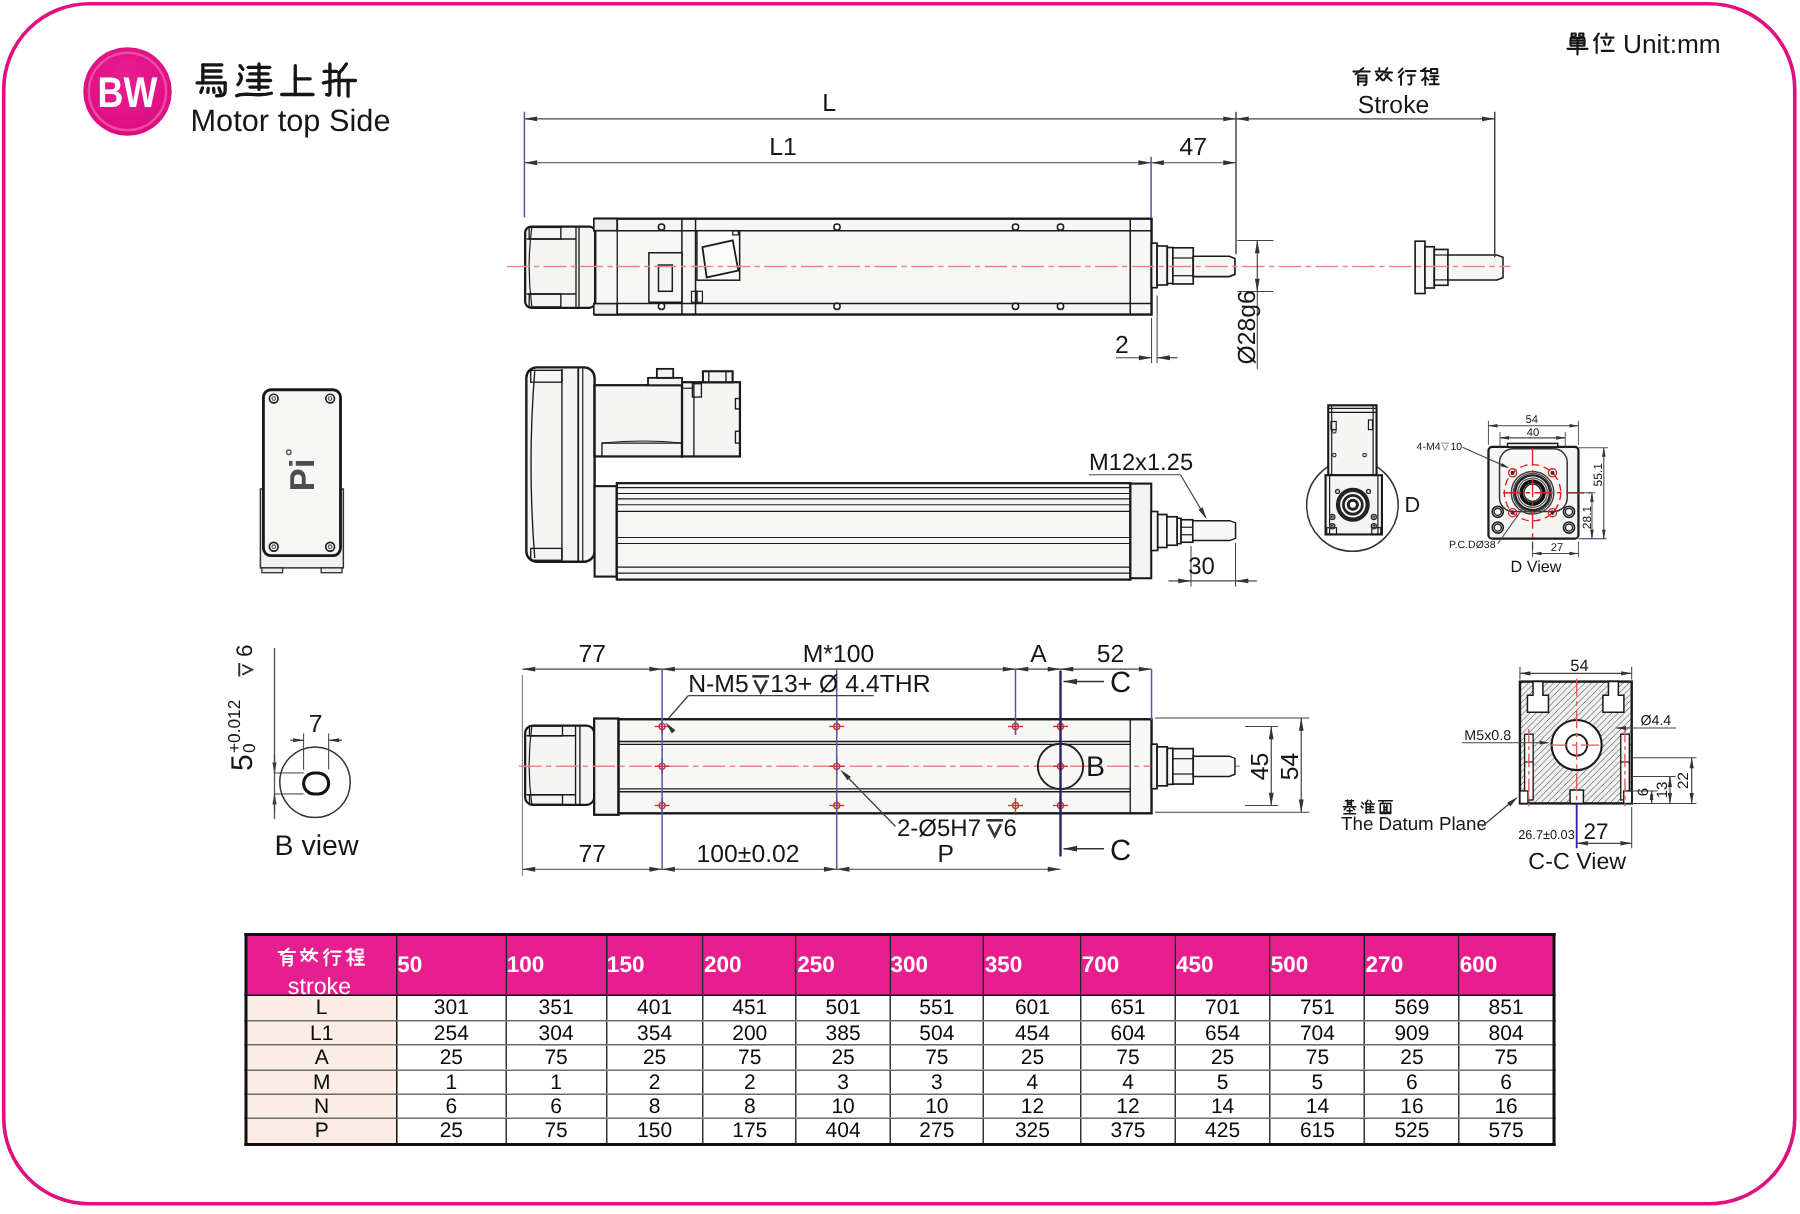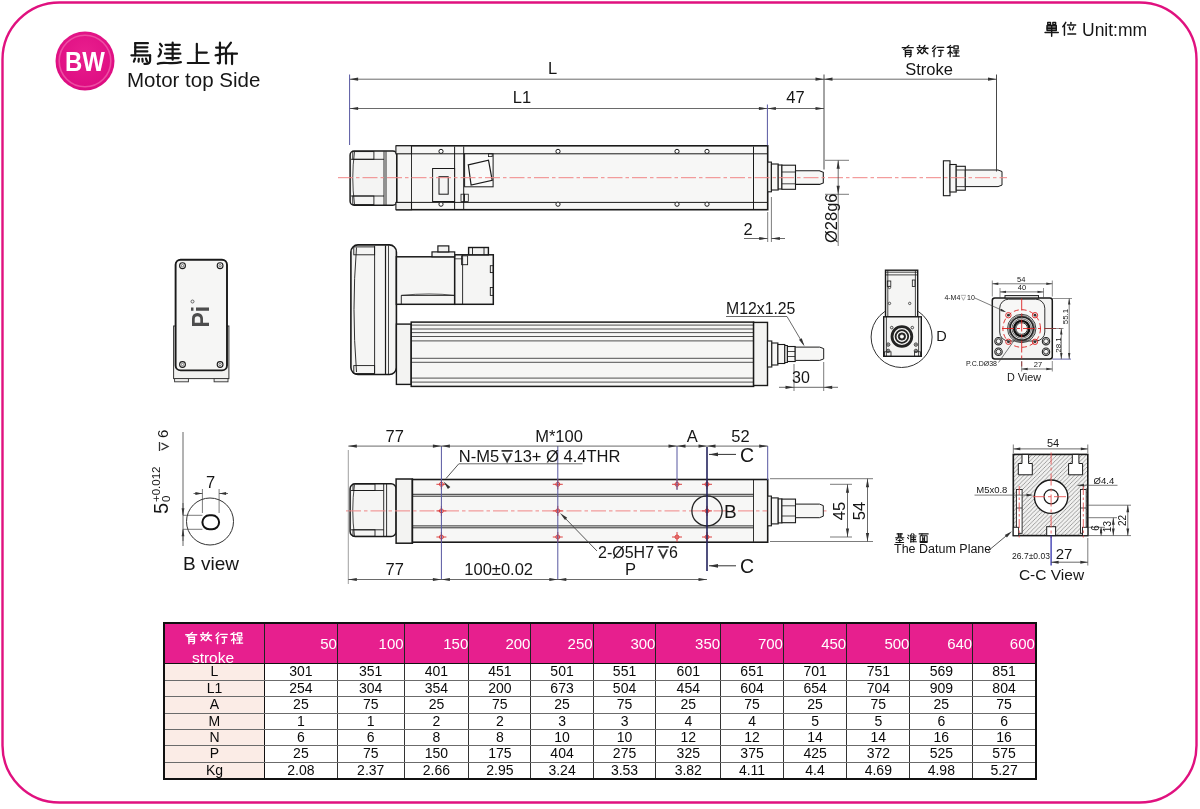--- a/index.html
+++ b/index.html
@@ -1,15 +1,15 @@
 <!DOCTYPE html>
 <html><head><meta charset="utf-8"><style>
 html,body{margin:0;padding:0;background:#fff;width:1200px;height:809px;overflow:hidden}
 #pg{position:relative;width:1200px;height:809px;background:#fff}
-table th{background:#e71f8e;color:#fff;font-size:15px;font-weight:normal;height:39px;border-left:1px solid #222;border-bottom:1.6px solid #111;text-align:right;padding:0}
+table th{background:#e71f8e;color:#fff;font-size:15px;font-weight:bold;height:39px;border-left:1px solid #222;border-bottom:1.6px solid #111;text-align:left;padding:0}
 table td{font-size:14px;color:#0a0a0a;text-align:center;height:15.4px;line-height:15.4px;border-left:1px solid #333;border-bottom:1px solid #6b6b6b;padding:0}
 table td.lab{background:#fbece6;border-right:1.6px solid #111}
 table td:nth-child(2){border-left:none}
 table th.hl{border-left:none}
 </style></head><body>
 <div id="pg">
     <svg width="1200" height="809" viewBox="0 0 1200 809" xmlns="http://www.w3.org/2000/svg" style="position:absolute;left:0;top:0">
       <defs>
         <radialGradient id="badge" cx="0.5" cy="0.38" r="0.72">
           <stop offset="0" stop-color="#e91f8e"></stop>
@@ -639,21 +639,21 @@
           <th>50</th>
           <th>100</th>
           <th>150</th>
           <th>200</th>
           <th>250</th>
           <th>300</th>
           <th>350</th>
           <th>700</th>
           <th>450</th>
           <th>500</th>
-          <th>640</th>
+          <th>270</th>
           <th>600</th>
         </tr>
         <tr>
           <td class="lab">L</td>
           <td>301</td>
           <td>351</td>
           <td>401</td>
           <td>451</td>
           <td>501</td>
           <td>551</td>
@@ -663,21 +663,21 @@
           <td>751</td>
           <td>569</td>
           <td>851</td>
         </tr>
         <tr>
           <td class="lab">L1</td>
           <td>254</td>
           <td>304</td>
           <td>354</td>
           <td>200</td>
-          <td>673</td>
+          <td>385</td>
           <td>504</td>
           <td>454</td>
           <td>604</td>
           <td>654</td>
           <td>704</td>
           <td>909</td>
           <td>804</td>
         </tr>
         <tr>
           <td class="lab">A</td>
@@ -728,38 +728,23 @@
           <td class="lab">P</td>
           <td>25</td>
           <td>75</td>
           <td>150</td>
           <td>175</td>
           <td>404</td>
           <td>275</td>
           <td>325</td>
           <td>375</td>
           <td>425</td>
-          <td>372</td>
+          <td>615</td>
           <td>525</td>
           <td>575</td>
-        </tr>
-        <tr>
-          <td class="lab">Kg</td>
-          <td>2.08</td>
-          <td>2.37</td>
-          <td>2.66</td>
-          <td>2.95</td>
-          <td>3.24</td>
-          <td>3.53</td>
-          <td>3.82</td>
-          <td>4.11</td>
-          <td>4.4</td>
-          <td>4.69</td>
-          <td>4.98</td>
-          <td>5.27</td>
         </tr>
       </tbody>
     </table>
     <svg width="100" height="42" style="position:absolute;left:163px;top:624px" viewBox="0 0 100 42">
       <use href="#zyou" transform="translate(21.0 7.5) scale(0.1450)" stroke="#ffffff" stroke-width="9.5"></use>
       <use href="#zxiao" transform="translate(36.1 7.5) scale(0.1450)" stroke="#ffffff" stroke-width="9.5"></use>
       <use href="#zxing" transform="translate(51.2 7.5) scale(0.1450)" stroke="#ffffff" stroke-width="9.5"></use>
       <use href="#zcheng" transform="translate(66.2 7.5) scale(0.1450)" stroke="#ffffff" stroke-width="9.5"></use>
       <text x="50" y="38.5" font-family="'Liberation Sans', sans-serif" font-size="15.5" fill="#fff" text-anchor="middle">stroke</text>
     </svg>

